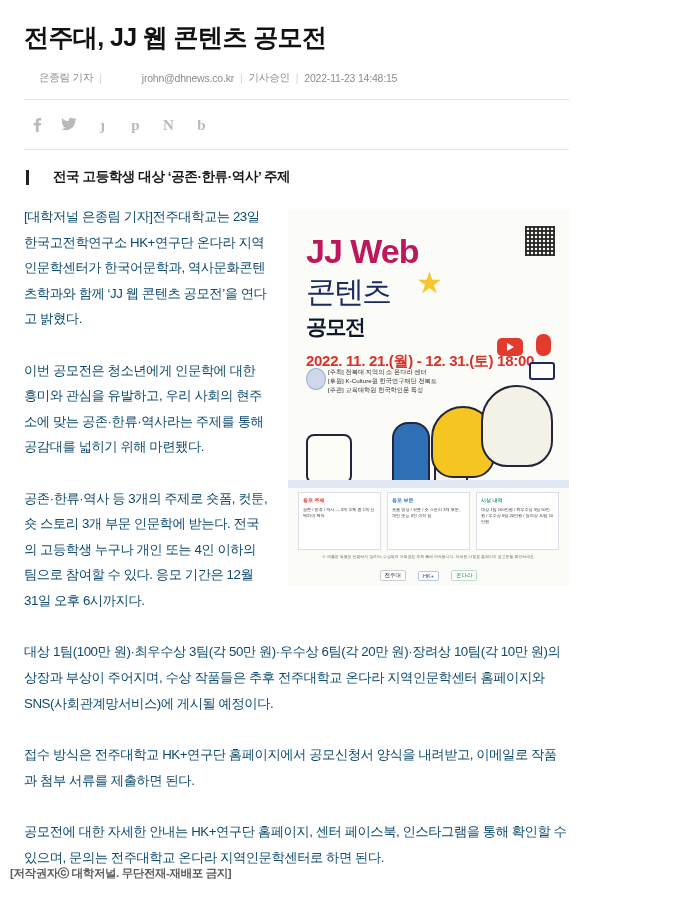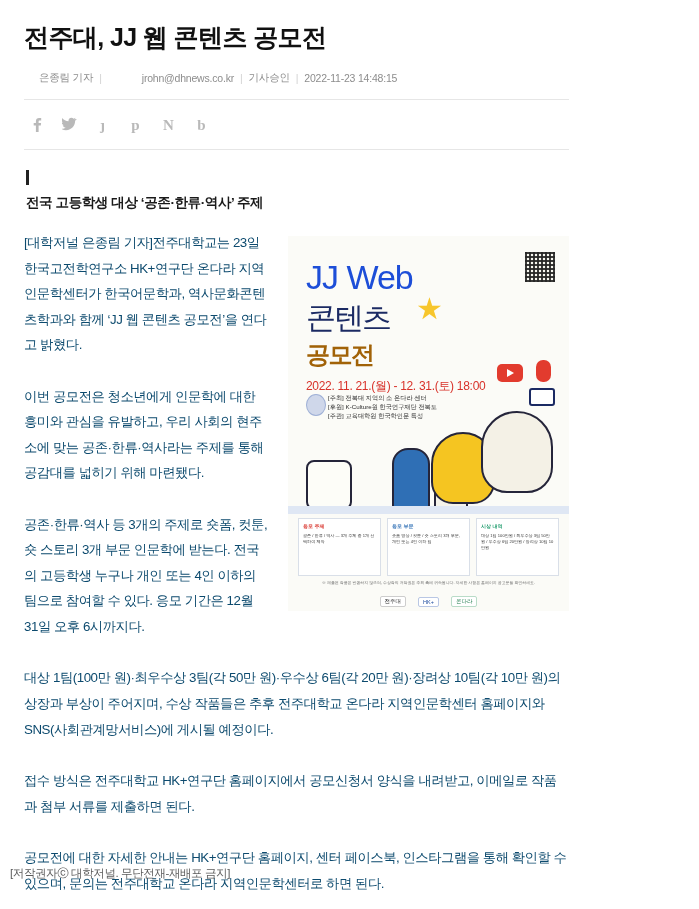--- a/index.html
+++ b/index.html
@@ -68,27 +68,26 @@
   .share svg { display: block; }
   .rule2 {
     border: 0;
     border-top: 1px solid #e6e6e6;
     margin: 12px 10px 0 10px;
   }
   
   .subhead {
     display: flex;
     align-items: flex-start;
-    gap: 9px;
+    gap: 24px;
     margin: 18px 0 0 12px;
     font-size: 13.5px;
     font-weight: bold;
     letter-spacing: -0.4px;
     color: #1a1a1a;
-    flex-direction: column;
   }
   .subhead .bar {
     width: 3px;
     height: 15px;
     background: #222222;
     display: inline-block;
     margin-top: 2px;
     flex: 0 0 auto;
   }
   
@@ -117,52 +116,52 @@
     background:
       repeating-linear-gradient(90deg, #1b1b1b 0 2px, #fbfbf7 2px 4px),
       repeating-linear-gradient(0deg, #1b1b1b 0 2px, #fbfbf7 2px 4px);
     background-blend-mode: multiply;
     opacity: .85;
   }
   .poster .t1 {
     position: absolute;
     left: 18px; top: 22px;
     font-size: 34px;
-    font-weight: normal;
+    font-weight: bold;
     letter-spacing: -1px;
-    color: #1d4ed8;
+    color: #be185d;
   }
   .poster .t2 {
     position: absolute;
     left: 18px; top: 62px;
     font-size: 30px;
     font-weight: normal;
     letter-spacing: -2px;
     color: #1b2a63;
   }
   .poster .t3 {
     position: absolute;
     left: 18px; top: 103px;
-    font-size: 24px;
+    font-size: 21px;
     font-weight: bold;
     letter-spacing: -1.5px;
-    color: #a16207;
+    color: #0f172a;
   }
   .poster .star {
     position: absolute;
     left: 128px; top: 58px;
     color: #f7c62c;
     font-size: 30px;
     line-height: 1;
   }
   .poster .dates {
     position: absolute;
     left: 18px; top: 142px;
-    font-size: 12px;
-    font-weight: normal;
+    font-size: 15px;
+    font-weight: bold;
     color: #d8322a;
     letter-spacing: -0.3px;
   }
   .poster .orgline {
     position: absolute;
     left: 40px; top: 158px;
     font-size: 6.2px;
     line-height: 1.45;
     color: #2b2b2b;
     width: 150px;
@@ -312,20 +311,21 @@
   }
   .body p:last-child { margin-bottom: 0; }
   
   .copyright {
     position: absolute;
     left: 10px;
     bottom: 28px;
     font-size: 11.5px;
     color: #5c5c5c;
     letter-spacing: -0.4px;
+    font-weight: bold;
   }
 </style>
 </head>
 <body>
 
 <div class="page">
 
   <h1 class="headline">전주대, JJ 웹 콘텐츠 공모전</h1>
 
   <div class="byline">

